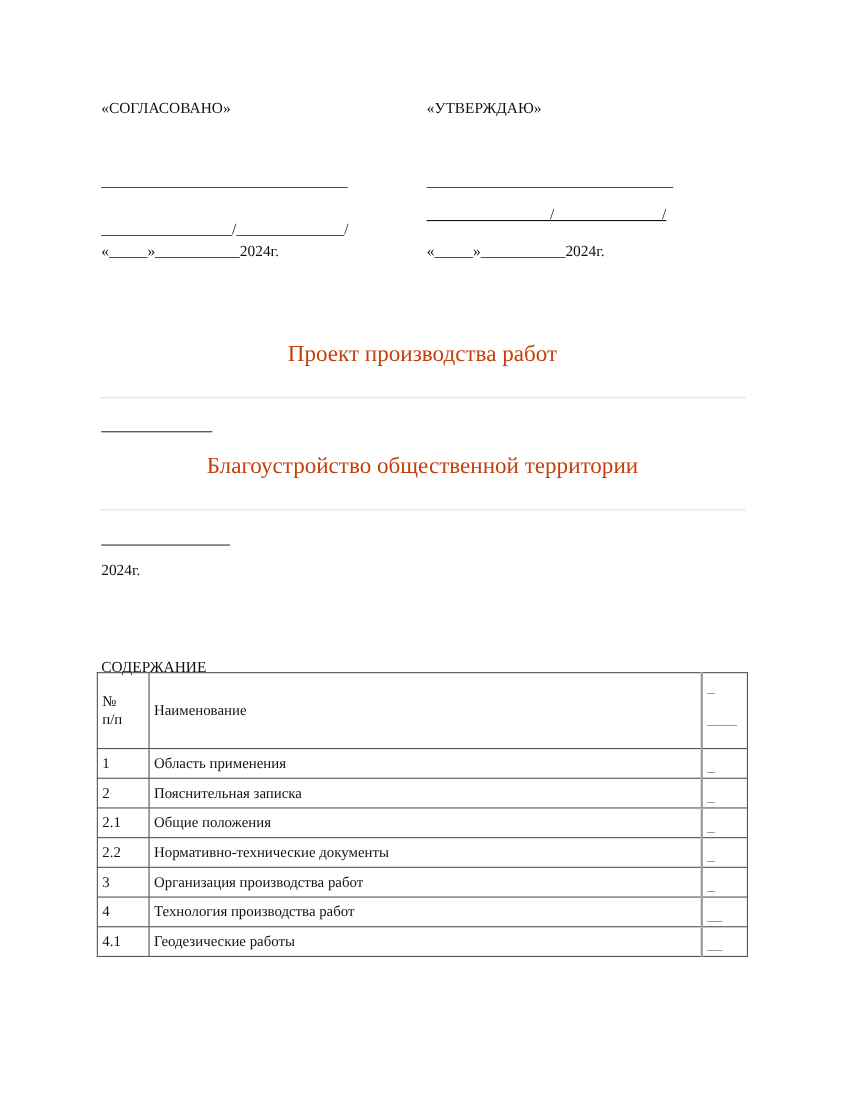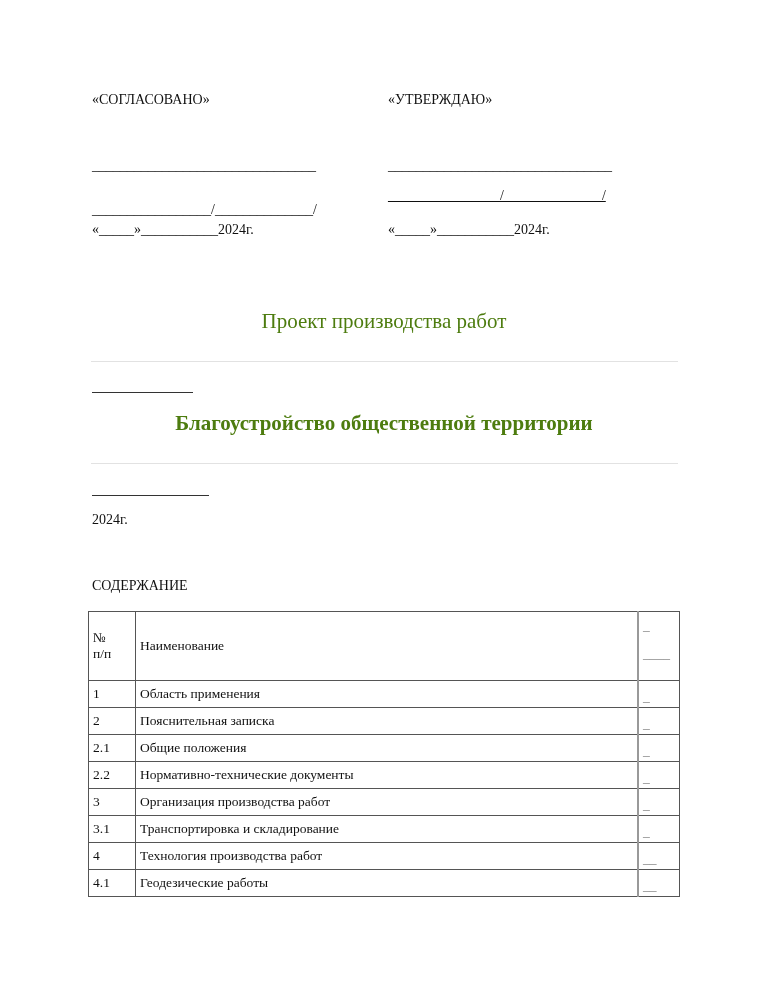--- a/index.html
+++ b/index.html
@@ -24,21 +24,21 @@
     .col-left { left: 92px; }
     .col-right { left: 388px; }
 
     .heading-title {
       position: absolute;
       left: 0;
       width: 768px;
       text-align: center;
       font-size: 21px;
       line-height: 26px;
-      color: #4d7c0f;
+      color: #c2410c;
     }
     .hr {
       position: absolute;
       left: 91px;
       width: 587px;
       height: 1px;
       background: #e2e2e2;
     }
     .short-line {
       position: absolute;
@@ -88,27 +88,27 @@
 
 <div class="abs small col-right" style="top:92px;">«УТВЕРЖДАЮ»</div>
 <div class="abs small col-right" style="top:158px;">________________________________</div>
 <div class="abs small col-right" style="top:188px;text-decoration:underline;">________________/______________/</div>
 <div class="abs small col-right" style="top:222px;">«_____»___________2024г.</div>
 
 <div class="heading-title" style="top:308px;">Проект производства работ</div>
 <div class="hr" style="top:361px;"></div>
 <div class="short-line" style="top:392px; width:101px;"></div>
 
-<div class="heading-title" style="top:410px;font-weight:bold;">Благоустройство общественной территории</div>
+<div class="heading-title" style="top:410px;">Благоустройство общественной территории</div>
 <div class="hr" style="top:463px;"></div>
 <div class="short-line" style="top:495px; width:117px;"></div>
 
 <div class="abs small col-left" style="top:512px;">2024г.</div>
 
-<div class="abs small col-left" style="top:578px;">СОДЕРЖАНИЕ</div>
+<div class="abs small col-left" style="top:600px;">СОДЕРЖАНИЕ</div>
 
 <table class="toc">
   <tbody id="toc-body">
     <tr class="head">
       <td class="num" style="white-space:pre-line;">№
 п/п</td>
       <td>Наименование</td>
       <td class="page">
         <div class="page-stack">
           <span>–</span>
@@ -135,25 +135,20 @@
         <td class="num">2.2</td>
         <td>Нормативно-технические документы</td>
         <td class="page">_</td>
       </tr>
       <tr class="row">
         <td class="num">3</td>
         <td>Организация производства работ</td>
         <td class="page">_</td>
       </tr>
       <tr class="row">
-        <td class="num">3.1</td>
-        <td>Транспортировка и складирование</td>
-        <td class="page">_</td>
-      </tr>
-      <tr class="row">
         <td class="num">4</td>
         <td>Технология производства работ</td>
         <td class="page">__</td>
       </tr>
       <tr class="row">
         <td class="num">4.1</td>
         <td>Геодезические работы</td>
         <td class="page">__</td>
       </tr>
     </tbody>

